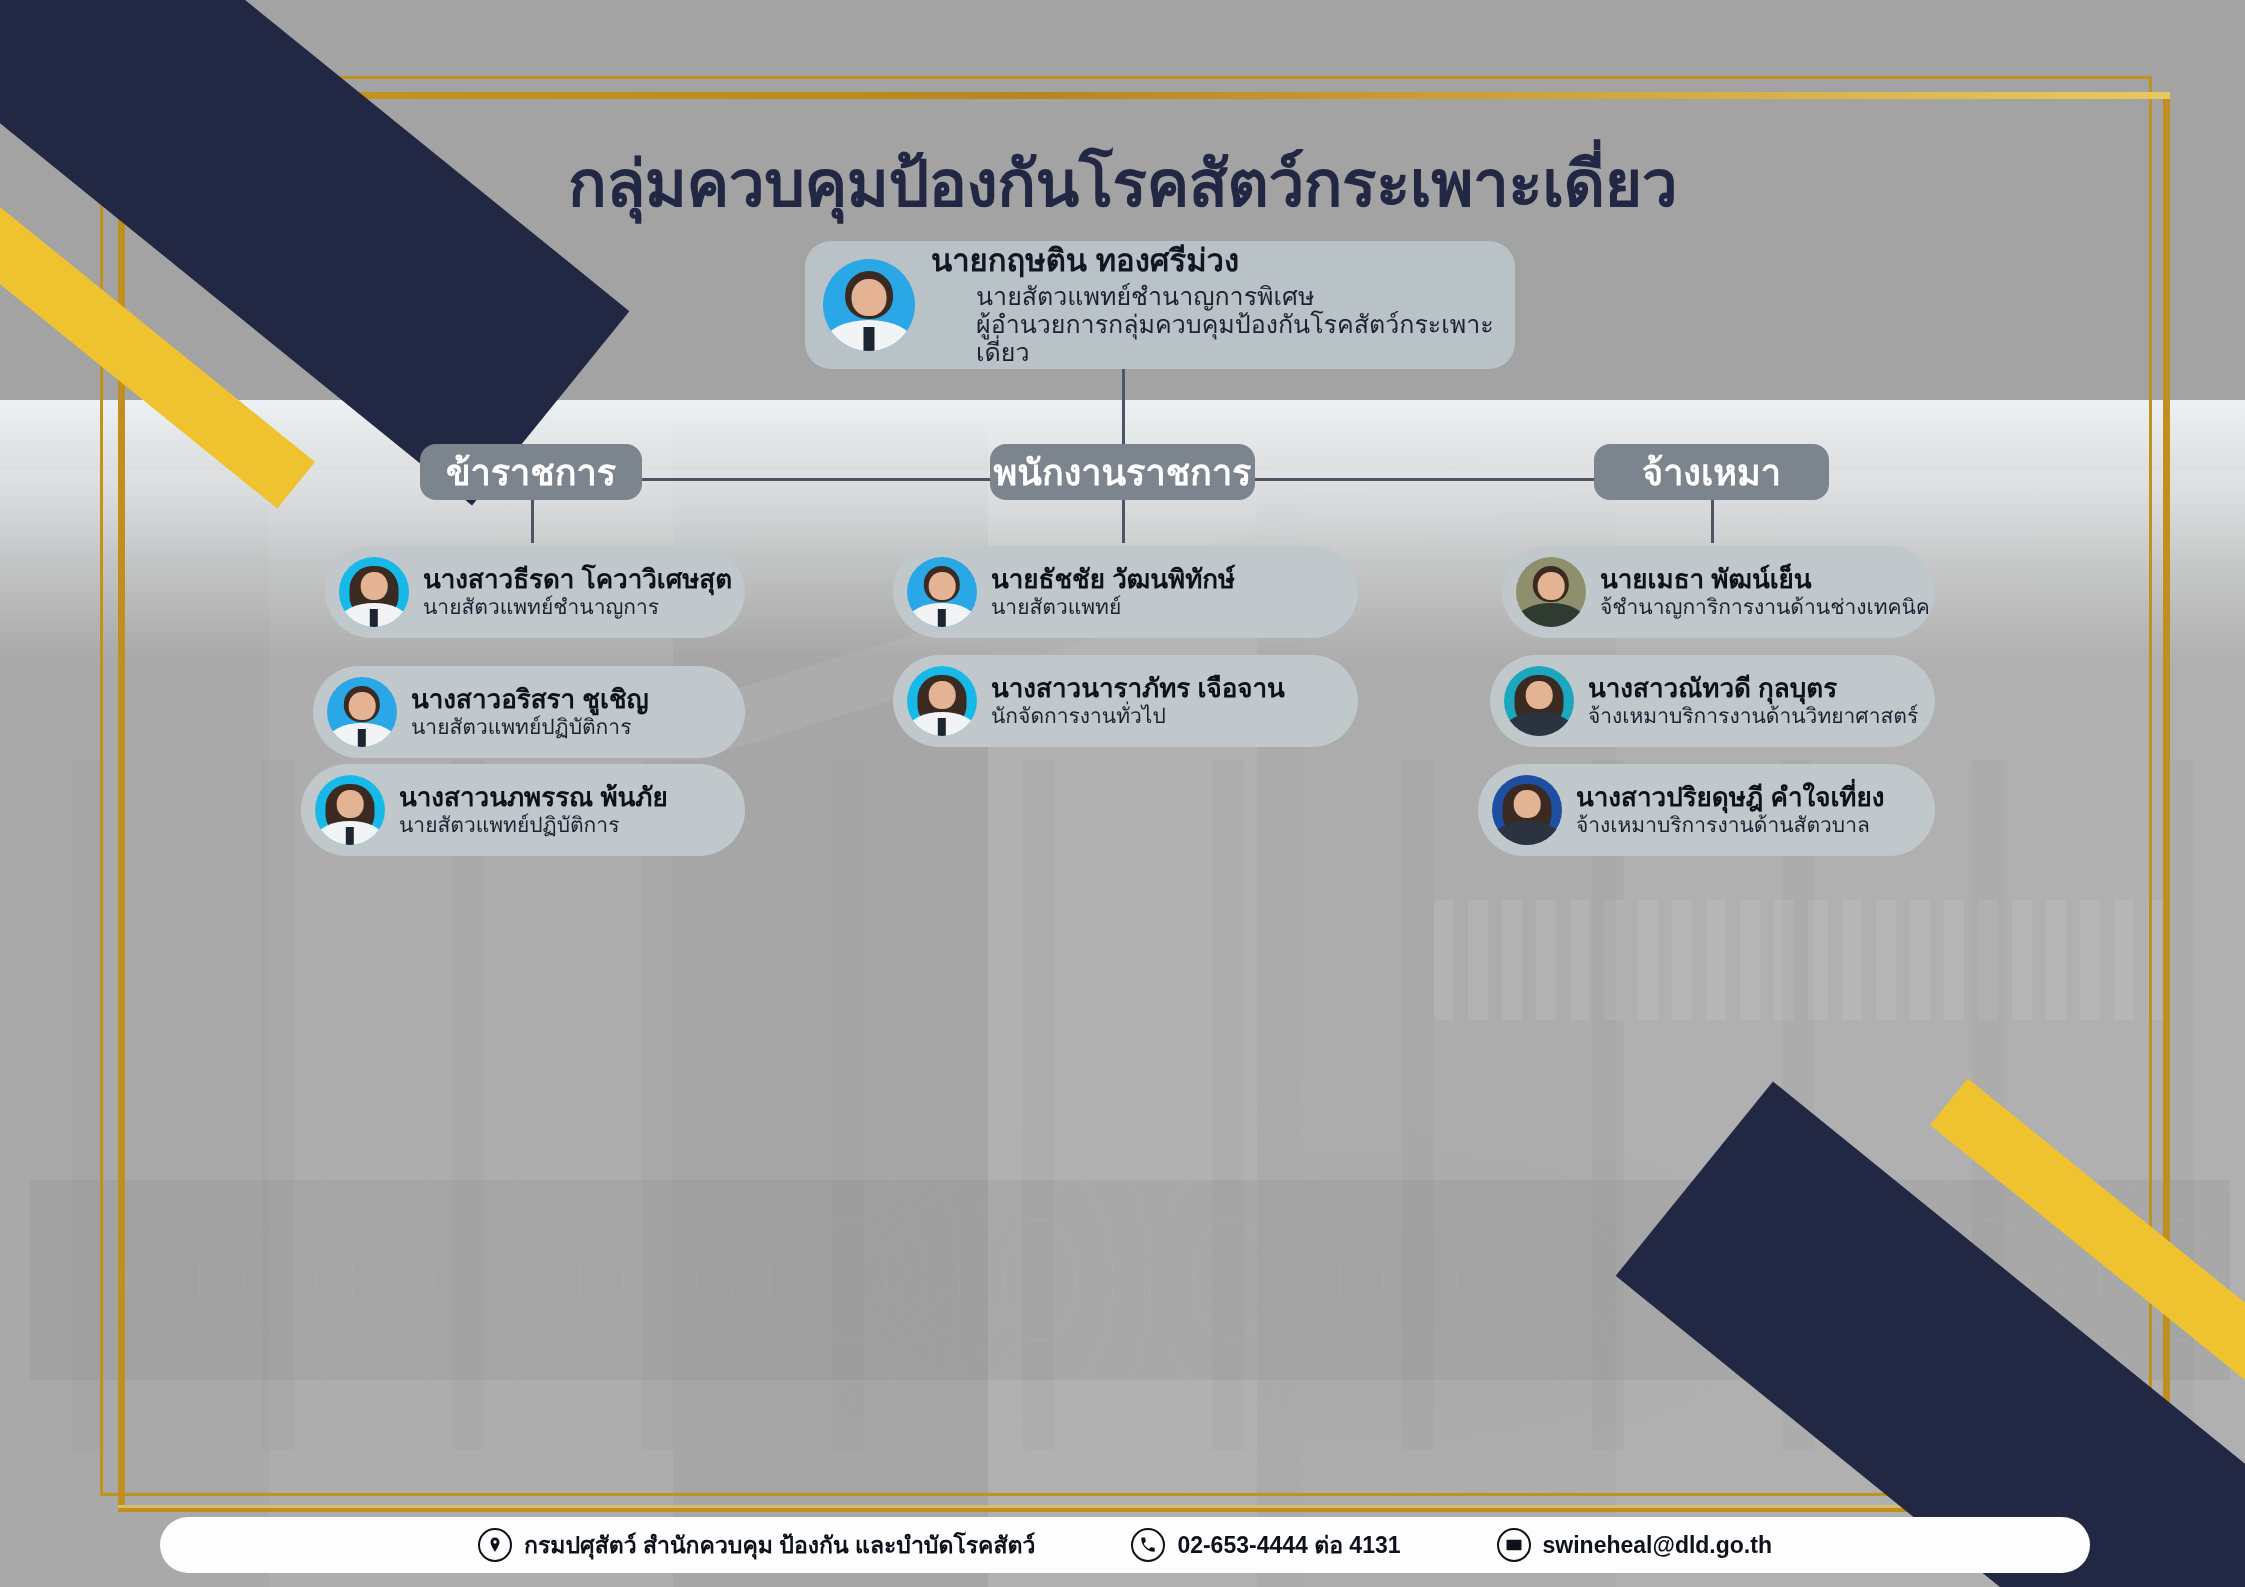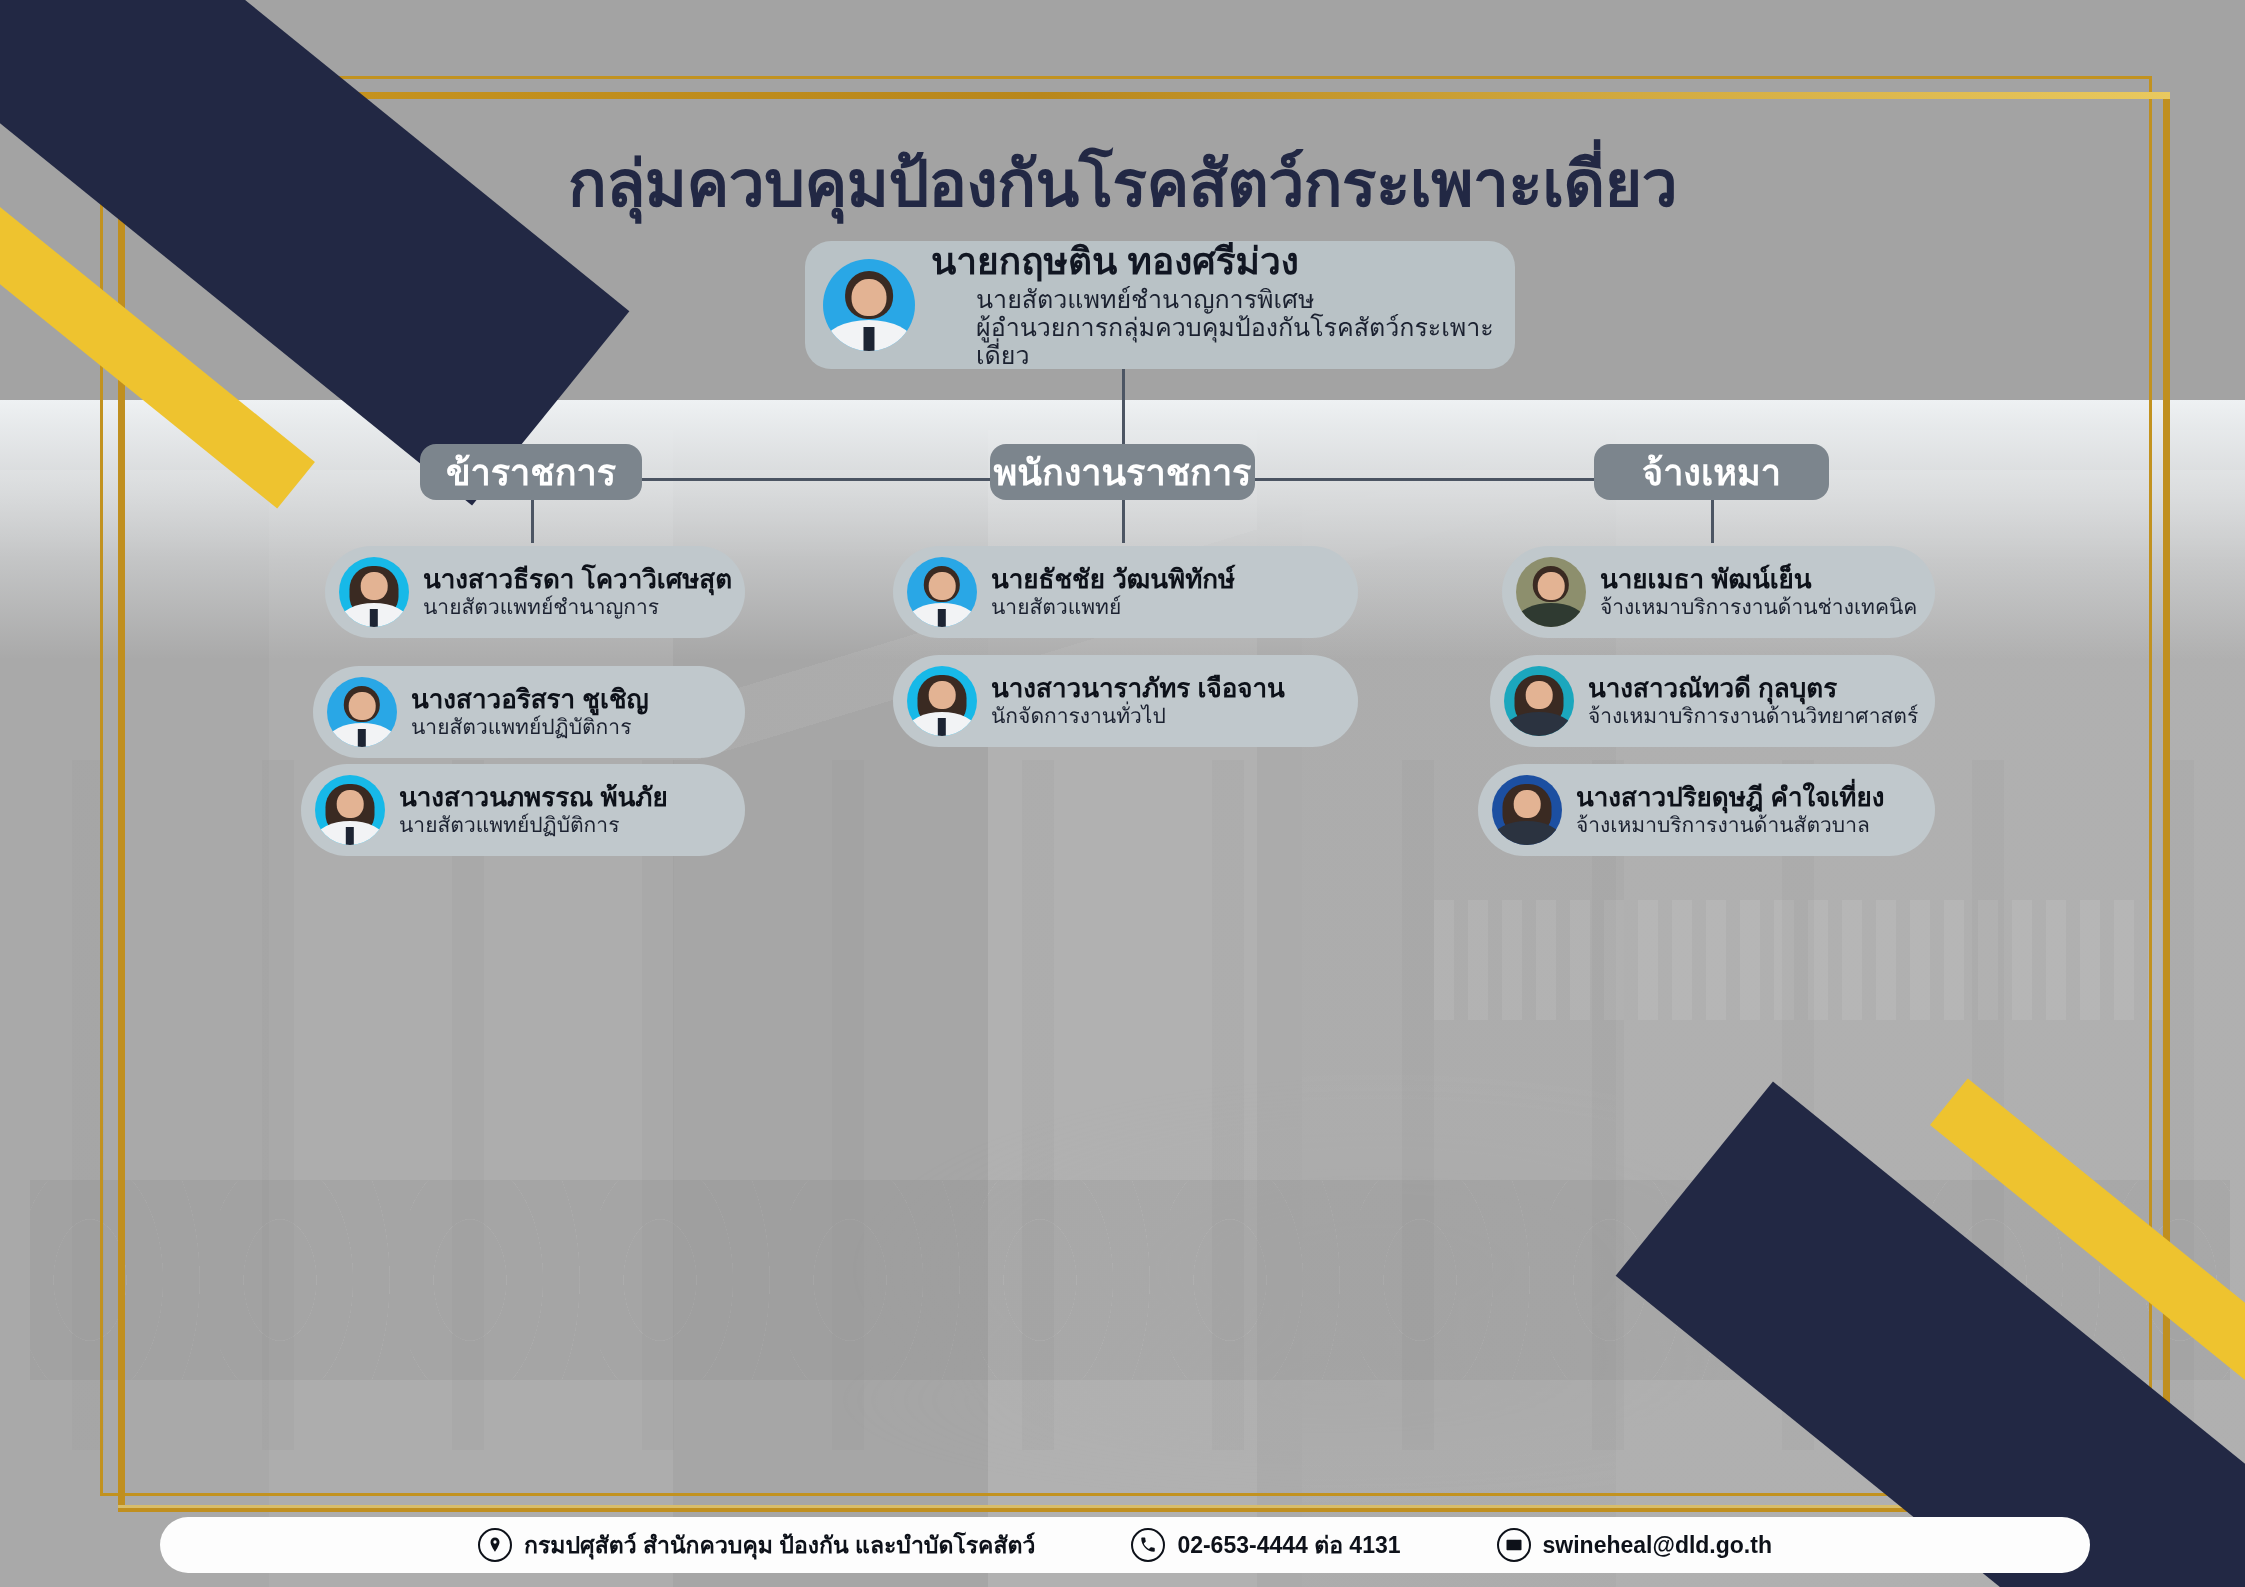--- a/index.html
+++ b/index.html
@@ -196,21 +196,21 @@
     z-index: 6;
   }
   .director .avatar {
     width: 92px; height: 92px;
     border-radius: 50%;
     flex: 0 0 92px;
     margin-right: 16px;
   }
   .director .txt { line-height: 1.12; }
   .director .nm {
-    font-size: 37px; font-weight: bold; color: #111622;
+    font-size: 31px; font-weight: bold; color: #111622;
     margin-bottom: 3px;
   }
   .director .rl { font-size: 25px; color: #1b2130; margin-left: 45px; }
 
   
   .cat {
     position: absolute;
     height: 56px;
     background: #7c858d;
     border-radius: 16px;
@@ -463,21 +463,21 @@
       <div class="rl">นักจัดการงานทั่วไป</div>
     </div>
   </div>
 
   <div class="card col-c-1">
     <div class="avatar av bg-olive olive-jacket">
       <div class="face"></div>
     </div>
     <div class="txt">
       <div class="nm">นายเมธา พัฒน์เย็น</div>
-      <div class="rl">จ้างเหมาบริการงานด้านช่างเทคนิค</div>
+      <div class="rl">จ้ชำนาญการิการงานด้านช่างเทคนิค</div>
     </div>
   </div>
 
   <div class="card col-c-2">
     <div class="avatar av bg-teal long-hair dark-suit">
       <div class="face"></div>
     </div>
     <div class="txt">
       <div class="nm">นางสาวณัทวดี กุลบุตร</div>
       <div class="rl">จ้างเหมาบริการงานด้านวิทยาศาสตร์</div>

